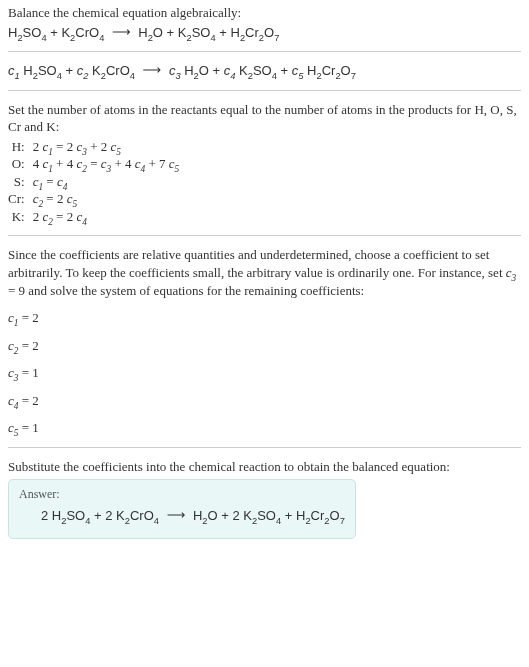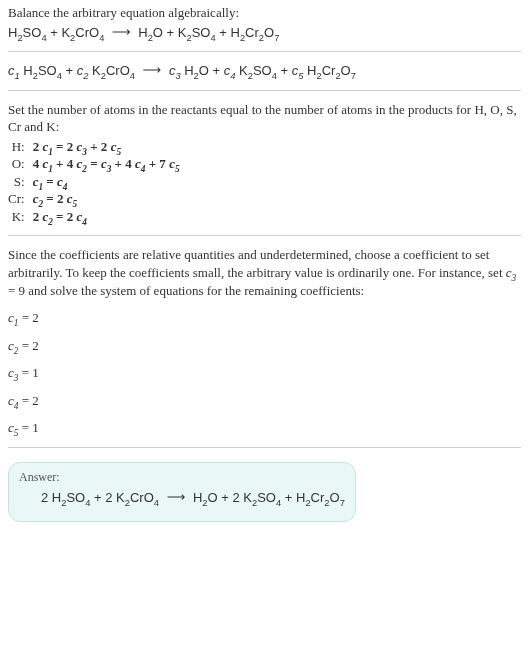--- a/index.html
+++ b/index.html
@@ -44,45 +44,44 @@
   .row { display: table-row; }
   .cell-l {
     display: table-cell;
     text-align: right;
     padding-right: 8px;
     white-space: nowrap;
   }
   .cell-r {
     display: table-cell;
     white-space: nowrap;
-    font-weight: bold;
   }
   .coeffs div { margin: 10px 0; }
   .answer-box {
     display: inline-block;
     background: #eaf7f7;
     border: 1px solid #c9e3e3;
-    border-radius: 12px;
+    border-radius: 5px;
     padding: 6px 10px 8px 10px;
     margin-top: 4px;
   }
   .answer-label {
     font-size: 12px;
     color: #555;
     margin-bottom: 4px;
   }
   .answer-eq {
     padding-left: 22px;
   }
 </style>
 </head>
 <body>
 
 <div class="section">
-  <div>Balance the arbitrary equation algebraically:</div>
+  <div>Balance the chemical equation algebraically:</div>
   <div class="eq-line">
     <span><span>H</span><span class="sub">2</span><span>SO</span><span class="sub">4</span></span><span> + </span><span><span>K</span><span class="sub">2</span><span>CrO</span><span class="sub">4</span></span>
     <span class="arrow">⟶</span>
     <span><span>H</span><span class="sub">2</span><span>O</span></span><span> + </span><span><span>K</span><span class="sub">2</span><span>SO</span><span class="sub">4</span></span><span> + </span><span><span>H</span><span class="sub">2</span><span>Cr</span><span class="sub">2</span><span>O</span><span class="sub">7</span></span>
   </div>
 </div>
 
 <hr class="hr">
 
 <div class="section">
@@ -132,20 +131,21 @@
     <div><span class="ci"><span>c</span><span class="sub">2</span></span><span> = 2</span></div>
     <div><span class="ci"><span>c</span><span class="sub">3</span></span><span> = 1</span></div>
     <div><span class="ci"><span>c</span><span class="sub">4</span></span><span> = 2</span></div>
     <div><span class="ci"><span>c</span><span class="sub">5</span></span><span> = 1</span></div>
   </div>
 </div>
 
 <hr class="hr">
 
 <div class="section">
+  <div>Substitute the coefficients into the chemical reaction to obtain the balanced equation:</div>
   <div class="answer-box">
     <div class="answer-label">Answer:</div>
     <div class="answer-eq eq-line">
       <span>2 </span><span><span>H</span><span class="sub">2</span><span>SO</span><span class="sub">4</span></span><span> + </span><span>2 </span><span><span>K</span><span class="sub">2</span><span>CrO</span><span class="sub">4</span></span>
       <span class="arrow">⟶</span>
       <span><span>H</span><span class="sub">2</span><span>O</span></span><span> + </span><span>2 </span><span><span>K</span><span class="sub">2</span><span>SO</span><span class="sub">4</span></span><span> + </span><span><span>H</span><span class="sub">2</span><span>Cr</span><span class="sub">2</span><span>O</span><span class="sub">7</span></span>
     </div>
   </div>
 </div>
 

